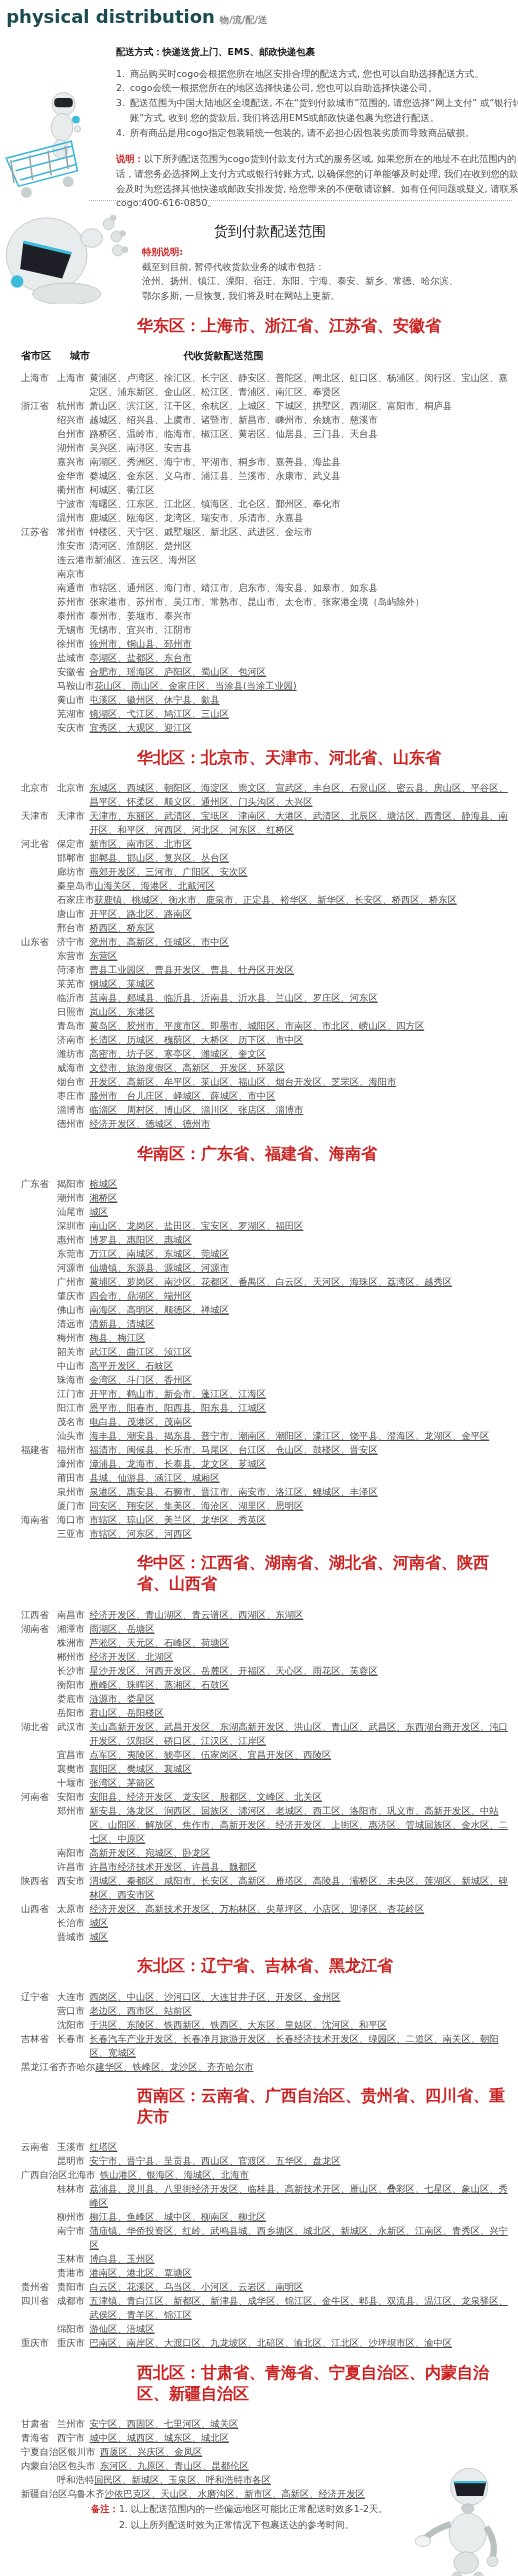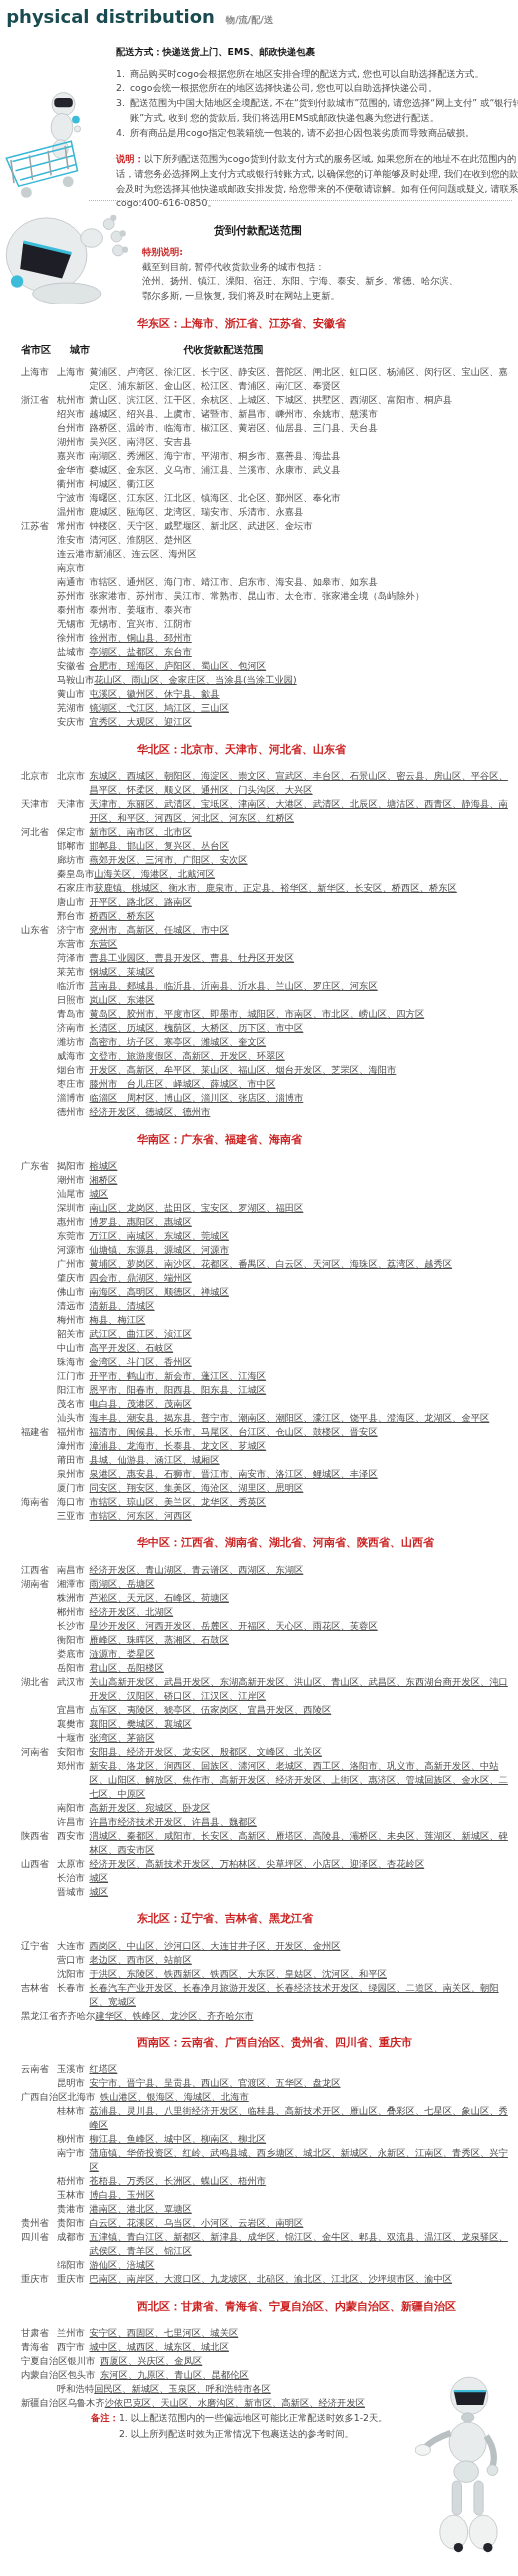--- a/index.html
+++ b/index.html
@@ -2,47 +2,47 @@
 <html style="font-size:12.4px"><head>
 <meta charset="utf-8">
 <style>
   html,body{margin:0;padding:0;background:#fff;}
   body{width:519px;font-family:"DejaVu Sans",sans-serif;}
   .page{position:relative;width:519px;height:2576px;overflow:hidden;background:#fff;}
 
   
   .tophdr{position:absolute;left:6.2px;top:6.2px;white-space:nowrap;}
   .t-en{color:#1a4b50;font-weight:bold;font-size:18px;}
-  .t-zh{color:#8b8b8b;font-size:9.3px;margin-left:11px;font-weight:bold;text-align:center;}
+  .t-zh{color:#8b8b8b;font-size:9.3px;margin-left:5px;font-weight:bold;text-align:center;}
 
   
   .intro{position:absolute;left:116px;top:45px;width:413px;font-size:9.3px;line-height:14.7px;color:#4c4c4c;}
   .ship{font-weight:bold;color:#1a1a1a;margin-bottom:7px;}
   .li{display:flex;}
   .li .num{flex:none;width:14px;}
   .li .txt{flex:1;}
   .note{margin-top:12px;}
   .red{color:#cc2222;}
   .note .red{font-weight:bold;}
 
   
   .dots{position:absolute;left:89px;top:200px;width:423px;border-top:1.5px dotted #b3b3b3;height:0;}
 
   
   .robot-cart{position:absolute;left:3.1px;top:84px;}
   .robot-peek{position:absolute;left:0px;top:207px;}
 
   
-  .cod-title{position:absolute;left:214px;top:223px;font-size:11px;font-weight:bold;color:#1a1a1a;}
+  .cod-title{position:absolute;left:214px;top:223px;font-size:14px;font-weight:normal;color:#1a1a1a;}
   .special{position:absolute;left:142px;top:245px;width:364px;font-size:9.3px;line-height:14.7px;color:#4c4c4c;}
   .special .red{font-weight:bold;}
 
   
   .content{padding-top:311px;}
-  .sec-title{margin:12.4px 0 12.4px 137px;color:#cc2222;font-weight:bold;font-size:11px;}
+  .sec-title{margin:12.4px 0 12.4px 137px;color:#cc2222;font-weight:bold;font-size:16px;}
   .sec:first-child .sec-title{margin-top:4.6px;}
   .cols{display:flex;font-weight:bold;color:#1a1a1a;font-size:10px;margin:0 0 8.5px 0;}
   .cols .c1{margin-left:21px;min-width:36px;}
   .cols .c2{min-width:32.5px;margin-left:13px;}
   .cols .c3{margin-left:81px;}
   .row{display:flex;font-size:9.3px;line-height:14px;color:#4c4c4c;}
   .row .prov{flex:none;min-width:36px;margin-left:21px;white-space:nowrap;}
   .row .city{flex:none;min-width:32.5px;white-space:nowrap;}
   .row .list{flex:1;padding-right:6.2px;}
   .sec.u .row .list, .row.ul .list{text-decoration:underline;}
@@ -688,25 +688,20 @@
           <span class="city">柳州市</span>
           <span class="list">柳江县、鱼峰区、城中区、柳南区、柳北区</span>
         </div>
         <div class="row">
           <span class="prov"></span>
           <span class="city">南宁市</span>
           <span class="list">蒲庙镇、华侨投资区、红岭、武鸣县城、西乡塘区、城北区、新城区、永新区、江南区、青秀区、兴宁区</span>
         </div>
         <div class="row">
           <span class="prov"></span>
-          <span class="city">梧州市</span>
-          <span class="list">苍梧县、万秀区、长洲区、蝶山区、梧州市</span>
-        </div>
-        <div class="row">
-          <span class="prov"></span>
           <span class="city">玉林市</span>
           <span class="list">博白县、玉州区</span>
         </div>
         <div class="row">
           <span class="prov"></span>
           <span class="city">贵港市</span>
           <span class="list">港南区、港北区、覃塘区</span>
         </div>
         <div class="row">
           <span class="prov">贵州省</span>

